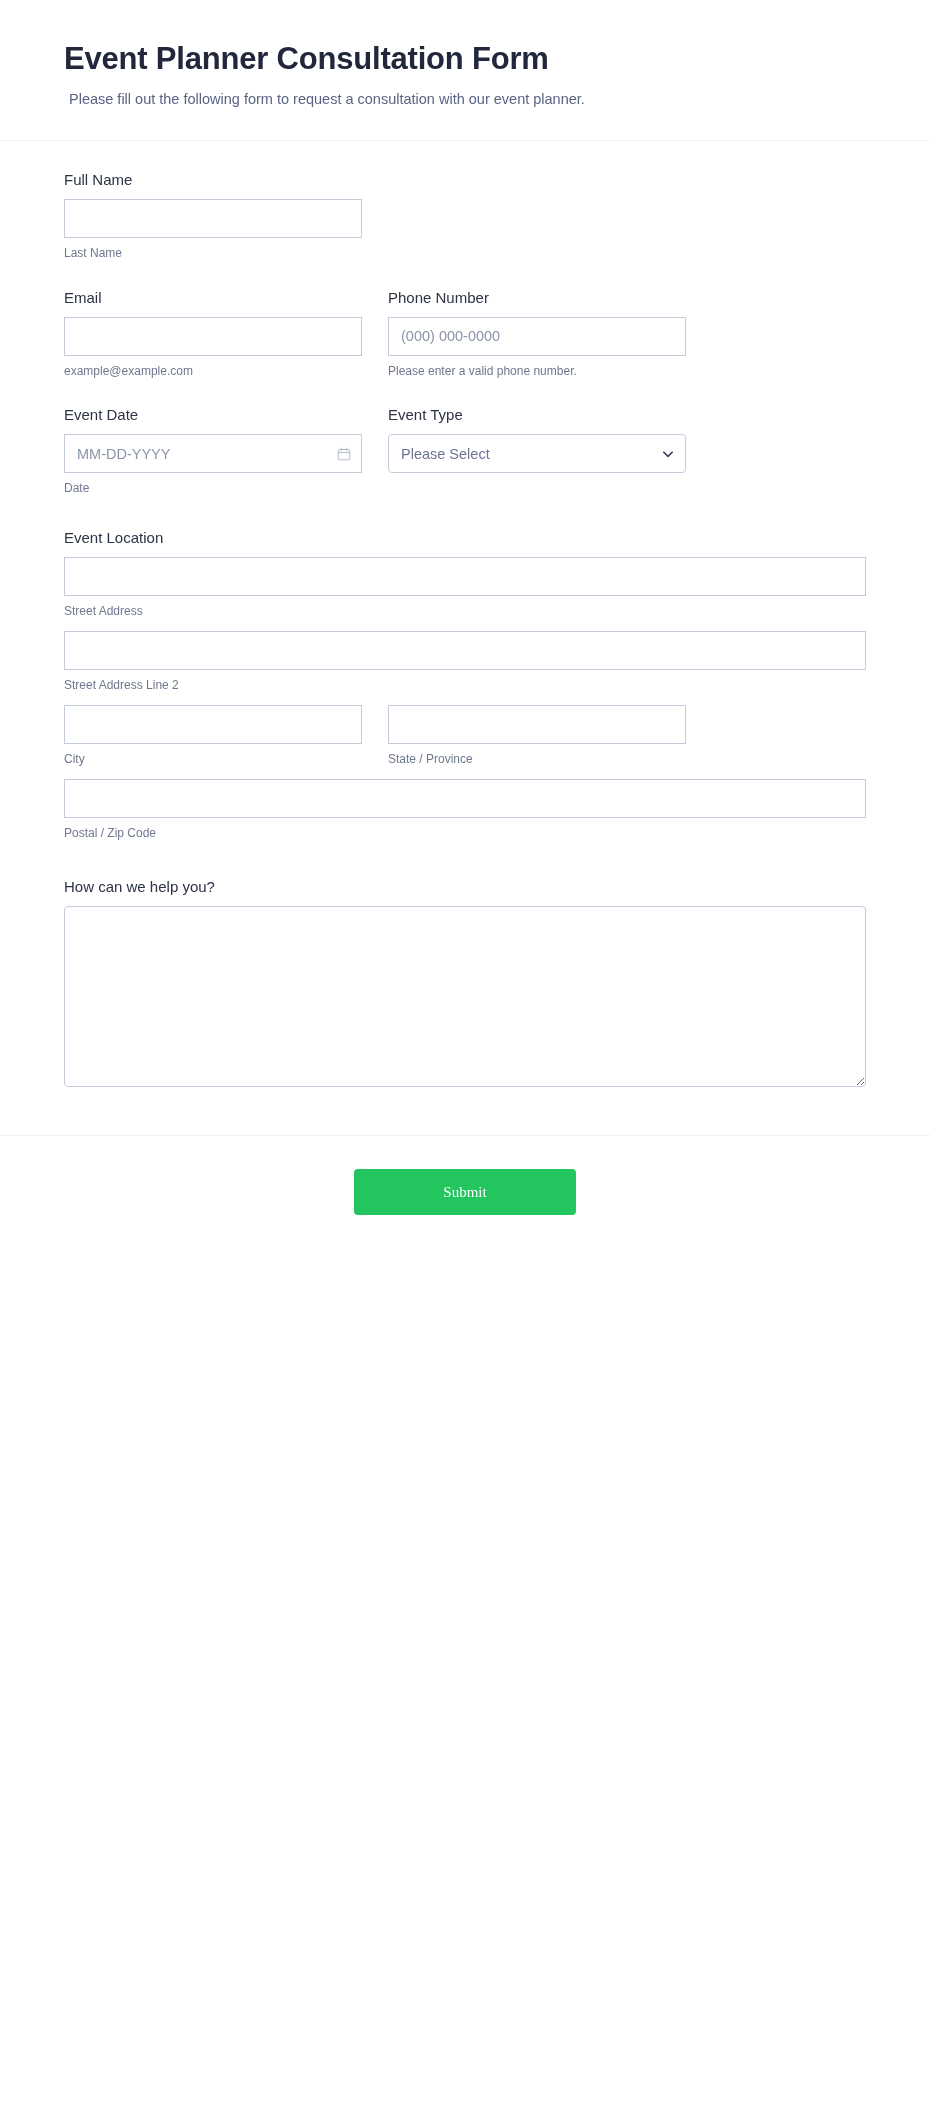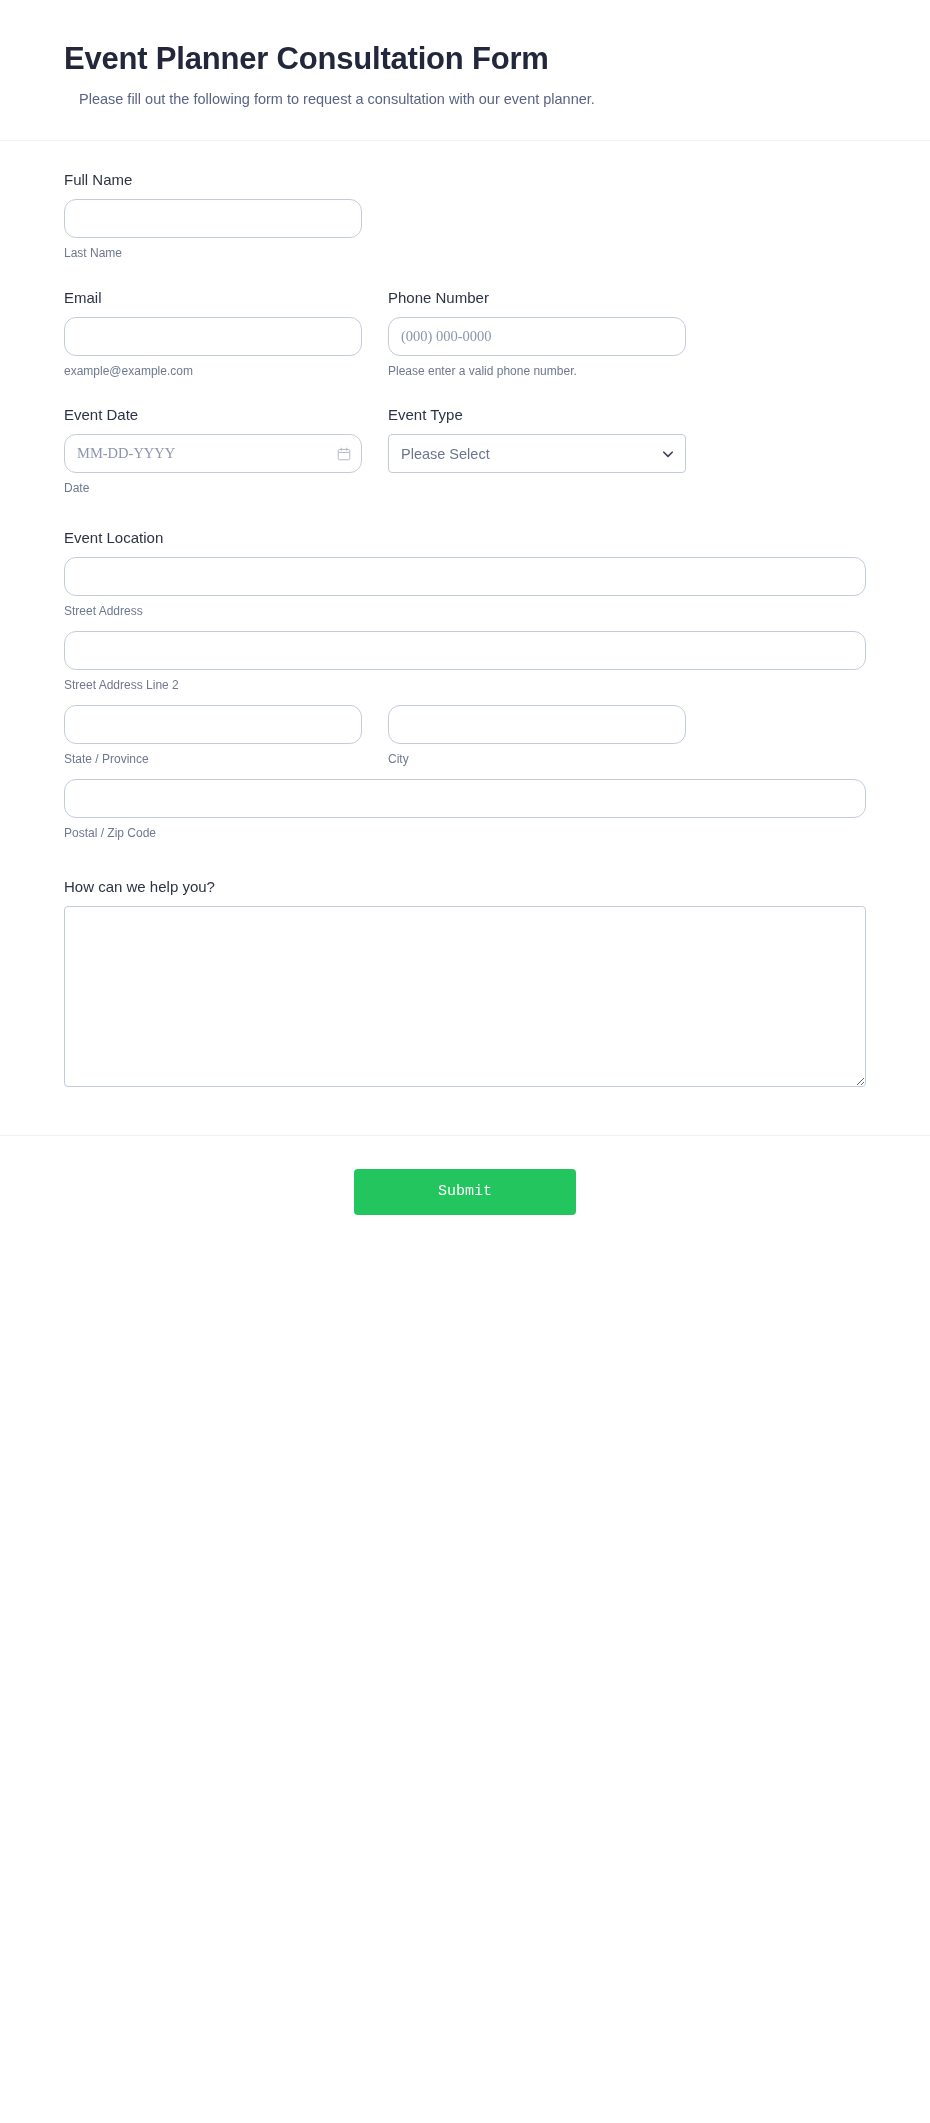--- a/index.html
+++ b/index.html
@@ -30,21 +30,21 @@
   }
   .form-title {
     margin: 0;
     font-size: 31px;
     line-height: 1.25;
     font-weight: bold;
     color: #22273b;
     letter-spacing: -0.2px;
   }
   .form-subtitle {
-    margin: 10px 0 0 15px;
+    margin: 10px 0 0 5px;
     font-size: 14.5px;
     line-height: 1.45;
     font-weight: normal;
     color: #5a6384;
   }
 
   
   .form-body {
     padding: 28px 64px 0 64px;
   }
@@ -70,26 +70,26 @@
     margin-top: 7px;
     font-weight: normal;
   }
 
   
   .txt-input {
     display: block;
     width: 100%;
     height: 39px;
     padding: 8px 12px;
-    font-family: Liberation Serif, serif;
+    font-family: Liberation Sans, sans-serif;
     font-size: 14.5px;
     color: #2c3345;
     background: #ffffff;
     border: 1px solid #c4cbdb;
-    border-radius: 12px;
+    border-radius: 0;
     outline: none;
   }
   .txt-input::placeholder { color: #8d95ad; opacity: 1; }
 
   .txt-area {
     display: block;
     width: 100%;
     height: 181px;
     padding: 10px 12px;
     font-family: "Liberation Sans", sans-serif;
@@ -163,21 +163,21 @@
   .form-footer {
     margin-top: 18px;
     border-top: 1px solid #f0f1f4;
     padding: 33px 64px 46px 64px;
     text-align: center;
   }
   .submit-button {
     display: inline-block;
     min-width: 222px;
     padding: 13px 26px;
-    font-family: Liberation Mono, monospace;
+    font-family: Liberation Serif, serif;
     font-size: 15px;
     font-weight: normal;
     color: #ffffff;
     background: #22c55e;
     border: none;
     border-radius: 4px;
     cursor: pointer;
     line-height: 20px;
   }
 </style>
@@ -266,25 +266,25 @@
       <div class="col-full">
         <input class="txt-input" type="text" placeholder="" style="">
         <span class="sublabel">Street Address Line 2</span>
       </div>
 
       <div class="gap-md"></div>
 
       <div class="row-2">
         <div class="col">
           <input class="txt-input" type="text" placeholder="" style="">
+          <span class="sublabel">City</span>
+        </div>
+        <div class="col">
+          <input class="txt-input" type="text" placeholder="" style="">
           <span class="sublabel">State / Province</span>
-        </div>
-        <div class="col">
-          <input class="txt-input" type="text" placeholder="" style="">
-          <span class="sublabel">City</span>
         </div>
       </div>
 
       <div class="gap-md"></div>
 
       <div class="col-full">
         <input class="txt-input" type="text" placeholder="" style="">
         <span class="sublabel">Postal / Zip Code</span>
       </div>
     </div>

